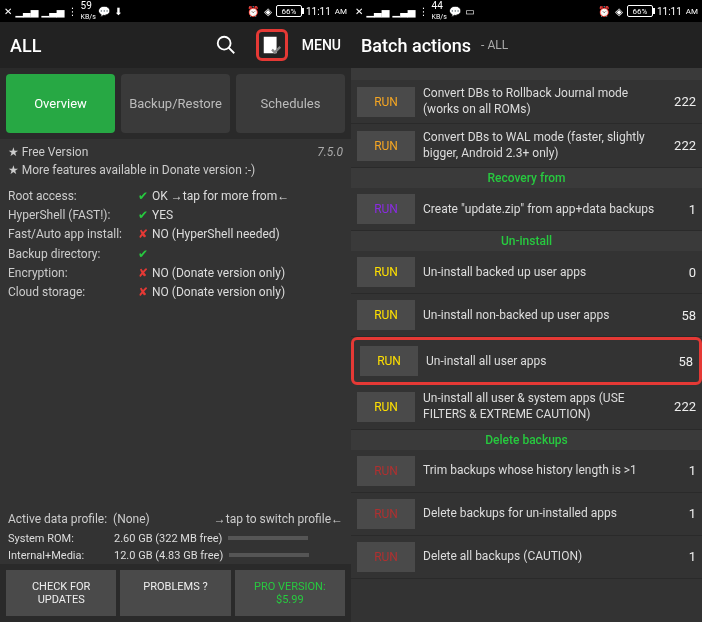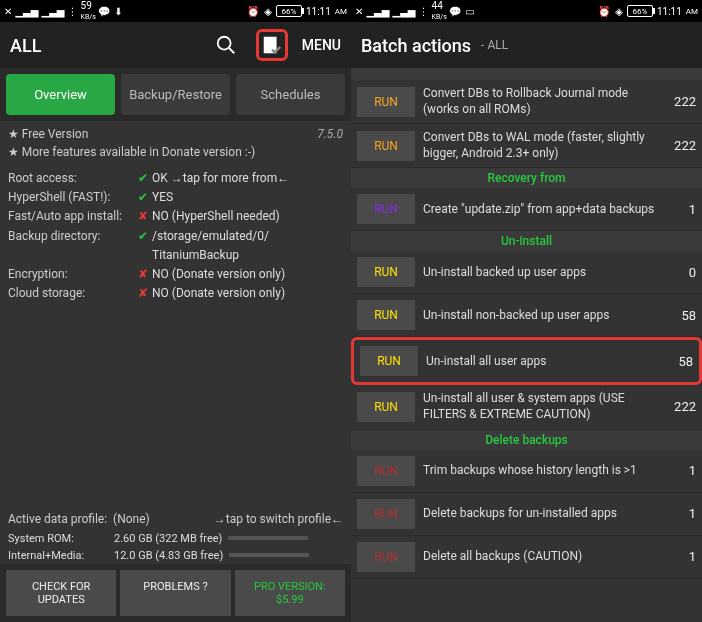--- a/index.html
+++ b/index.html
@@ -10,21 +10,21 @@
 .status-right{margin-left:auto;display:flex;gap:4px;align-items:center}
 .batt{border:1px solid #fff;width:26px;height:12px;border-radius:2px;position:relative;display:inline-flex;align-items:center;justify-content:center;font-size:8px}
 .batt::after{content:"";position:absolute;right:-3px;width:2px;height:6px;background:#fff}
 .app-bar{height:46px;background:#222;display:flex;align-items:center;padding:0 10px;color:#fff}
 .app-title{font-size:18px;font-weight:500}
 .app-actions{margin-left:auto;display:flex;align-items:center;gap:14px}
 .icon-btn{width:32px;height:32px;display:flex;align-items:center;justify-content:center}
 .red-box{border:3px solid #e53935;border-radius:6px;padding:2px}
 .menu-txt{font-size:14px;font-weight:500}
 .tabs{display:flex;gap:6px;padding:6px;background:#2a2a2a}
-.tab{flex:1;padding:13px 4px;text-align:center;border-radius:4px;font-size:13px;color:#bbb;background:#3a3a3a}
+.tab{flex:1;padding:22px 4px;text-align:center;border-radius:4px;font-size:13px;color:#bbb;background:#3a3a3a}
 .tab.active{background:#27a844;color:#fff}
 .info{padding:4px 8px;font-size:12px;line-height:1.5;color:#ccc}
 .info-row{display:flex}
 .ver{margin-left:auto;font-style:italic;color:#aaa}
 .status-list{padding:4px 8px;font-size:12px}
 .srow{display:flex;line-height:1.6}
 .sk{width:130px;color:#ccc}
 .sv{display:flex;gap:4px;align-items:flex-start}
 .ck{color:#27c93f}
 .cx{color:#e53935}
@@ -129,22 +129,20 @@
         <span class="sk">Fast/Auto app install:</span>
         <span class="sv">
           <span class="cx">✘</span>
           <span>NO (HyperShell needed)</span>
         </span>
       </div>
     <div class="srow">
         <span class="sk">Backup directory:</span>
         <span class="sv">
           <span class="ck">✔</span>
-          <span style="white-space:pre-line">/storage/emulated/0/
-TitaniumBackup</span>
         </span>
       </div>
     <div class="srow">
         <span class="sk">Encryption:</span>
         <span class="sv">
           <span class="cx">✘</span>
           <span>NO (Donate version only)</span>
         </span>
       </div>
     <div class="srow">

